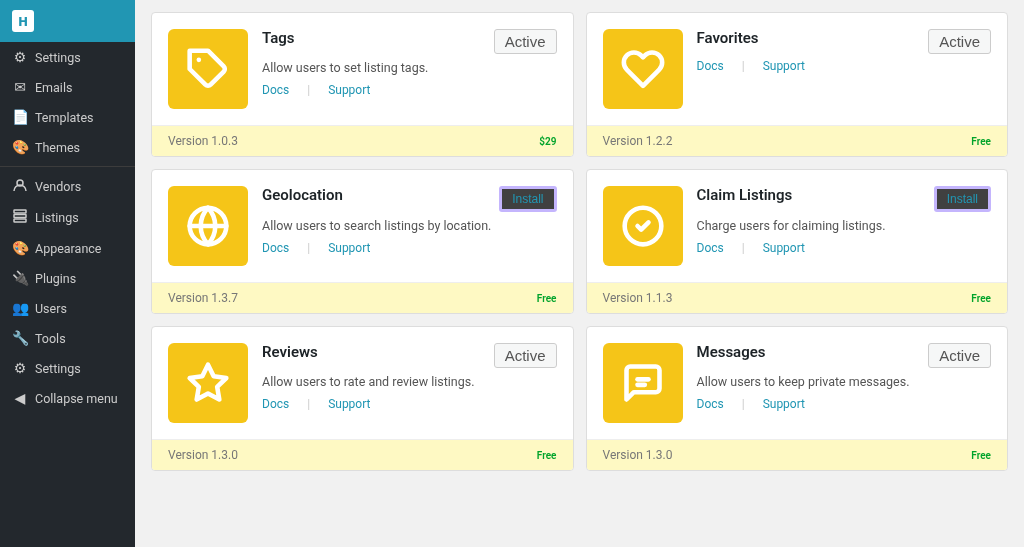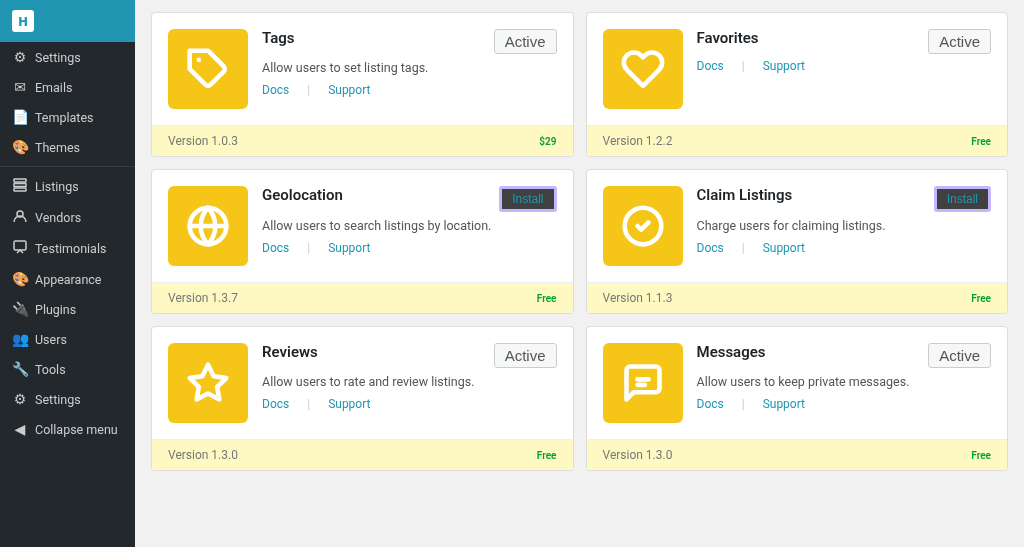--- a/index.html
+++ b/index.html
@@ -181,46 +181,37 @@
   <div class="sidebar-item">
     <span class="icon">🎨</span>
     <span>Themes</span>
   </div>
 
   <hr class="sidebar-divider">
 
   <div class="sidebar-item">
     <span class="icon">
       <svg width="14" height="14" viewBox="0 0 14 14" fill="none" stroke="currentColor" stroke-width="1.5">
+        <circle cx="7" cy="5" r="3"></circle>
+        <path d="M1 13c0-3.3 2.7-6 6-6s6 2.7 6 6"></path>
+      </svg>
+    </span>
+    <span>Vendors</span>
+  </div>
+  <div class="sidebar-item">
+    <span class="icon">
+      <svg width="14" height="14" viewBox="0 0 14 14" fill="none" stroke="currentColor" stroke-width="1.5">
         <rect x="1" y="1" width="12" height="3" rx="0.5"></rect>
         <rect x="1" y="5.5" width="12" height="3" rx="0.5"></rect>
         <rect x="1" y="10" width="12" height="3" rx="0.5"></rect>
       </svg>
     </span>
     <span>Listings</span>
   </div>
   <div class="sidebar-item">
-    <span class="icon">
-      <svg width="14" height="14" viewBox="0 0 14 14" fill="none" stroke="currentColor" stroke-width="1.5">
-        <circle cx="7" cy="5" r="3"></circle>
-        <path d="M1 13c0-3.3 2.7-6 6-6s6 2.7 6 6"></path>
-      </svg>
-    </span>
-    <span>Vendors</span>
-  </div>
-  <div class="sidebar-item">
-    <span class="icon">
-      <svg width="14" height="14" viewBox="0 0 14 14" fill="none" stroke="currentColor" stroke-width="1.5">
-        <rect x="1" y="1" width="12" height="9" rx="1.5"></rect>
-        <path d="M4 13l3-3 3 3"></path>
-      </svg>
-    </span>
-    <span>Testimonials</span>
-  </div>
-  <div class="sidebar-item">
     <span class="icon">🎨</span>
     <span>Appearance</span>
   </div>
   <div class="sidebar-item">
     <span class="icon">🔌</span>
     <span>Plugins</span>
   </div>
   <div class="sidebar-item">
     <span class="icon">👥</span>
     <span>Users</span>

